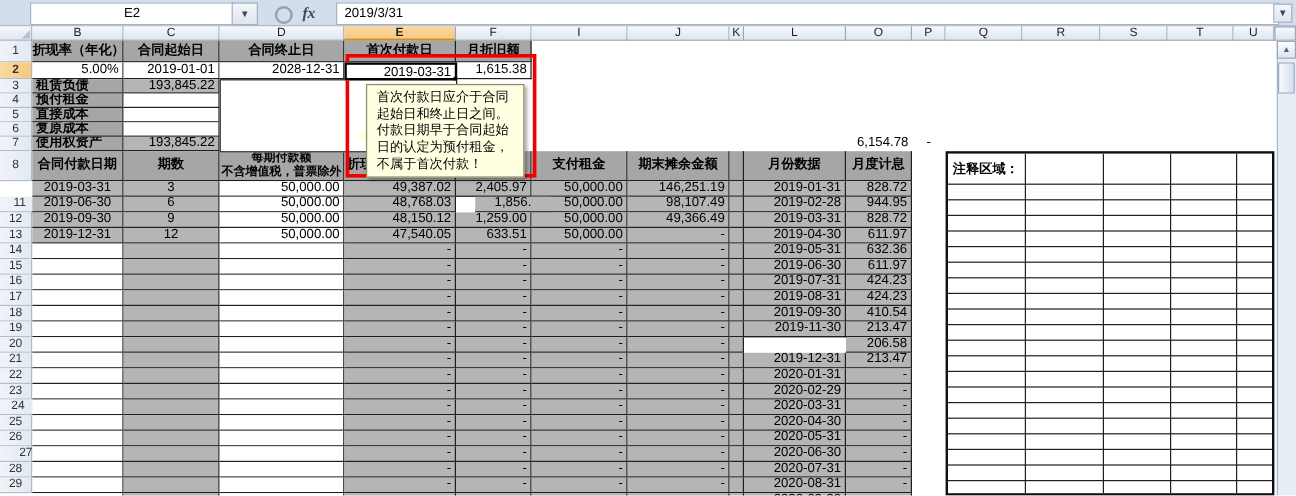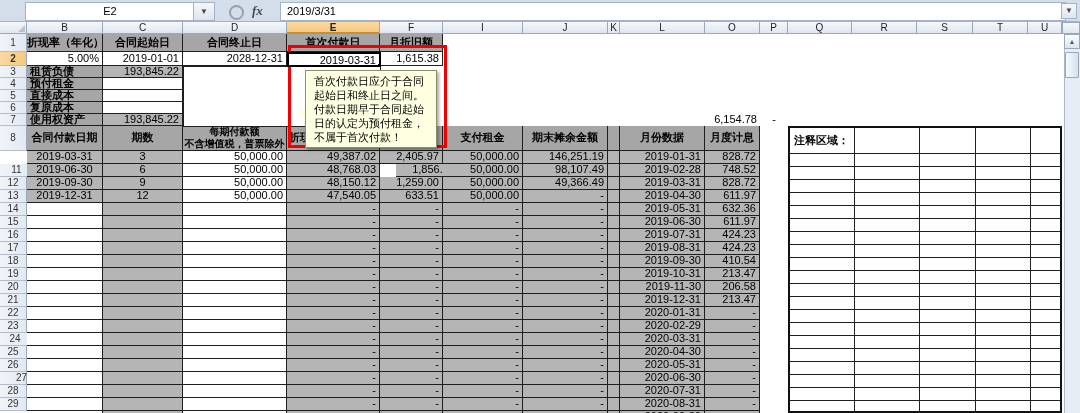--- a/index.html
+++ b/index.html
@@ -175,21 +175,21 @@
       <div class="c dat num" style="left: 705px; top: 151px; width: 55px; height: 13px; line-height: 11px;">828.72</div>
       <div class="c dat ctr" style="left: 27px; top: 164px; width: 76px; height: 13px; line-height: 11px;">2019-06-30</div>
       <div class="c dat ctr" style="left: 103px; top: 164px; width: 80px; height: 13px; line-height: 11px;">6</div>
       <div class="c wht num" style="left: 183px; top: 164px; width: 104px; height: 13px; line-height: 11px;">50,000.00</div>
       <div class="c dat num" style="left: 287px; top: 164px; width: 93px; height: 13px; line-height: 11px;">48,768.03</div>
       <div class="c dat num" style="left: 396px; top: 164px; width: 63px; height: 13px; line-height: 11px;">1,856.29</div>
       <div class="c dat num" style="left: 443px; top: 164px; width: 80px; height: 13px; line-height: 11px;">50,000.00</div>
       <div class="c dat num" style="left: 523px; top: 164px; width: 85px; height: 13px; line-height: 11px;">98,107.49</div>
       <div class="c dat" style="left: 608px; top: 164px; width: 12px; height: 13px; line-height: 11px;"></div>
       <div class="c dat num" style="left: 620px; top: 164px; width: 85px; height: 13px; line-height: 11px;">2019-02-28</div>
-      <div class="c dat num" style="left: 705px; top: 164px; width: 55px; height: 13px; line-height: 11px;">748.52</div>
+      <div class="c dat num" style="left: 705px; top: 164px; width: 55px; height: 13px; line-height: 11px;">944.95</div>
       <div class="c dat ctr" style="left: 27px; top: 177px; width: 76px; height: 13px; line-height: 11px;">2019-09-30</div>
       <div class="c dat ctr" style="left: 103px; top: 177px; width: 80px; height: 13px; line-height: 11px;">9</div>
       <div class="c wht num" style="left: 183px; top: 177px; width: 104px; height: 13px; line-height: 11px;">50,000.00</div>
       <div class="c dat num" style="left: 287px; top: 177px; width: 93px; height: 13px; line-height: 11px;">48,150.12</div>
       <div class="c dat num" style="left: 380px; top: 177px; width: 63px; height: 13px; line-height: 11px;">1,259.00</div>
       <div class="c dat num" style="left: 443px; top: 177px; width: 80px; height: 13px; line-height: 11px;">50,000.00</div>
       <div class="c dat num" style="left: 523px; top: 177px; width: 85px; height: 13px; line-height: 11px;">49,366.49</div>
       <div class="c dat" style="left: 608px; top: 177px; width: 12px; height: 13px; line-height: 11px;"></div>
       <div class="c dat num" style="left: 620px; top: 177px; width: 85px; height: 13px; line-height: 11px;">2019-03-31</div>
       <div class="c dat num" style="left: 705px; top: 177px; width: 55px; height: 13px; line-height: 11px;">828.72</div>
@@ -264,21 +264,21 @@
       <div class="c dat num" style="left: 620px; top: 268px; width: 85px; height: 13px; line-height: 11px;">2019-10-31</div>
       <div class="c dat num" style="left: 705px; top: 268px; width: 55px; height: 13px; line-height: 11px;">213.47</div>
       <div class="c wht" style="left: 27px; top: 281px; width: 76px; height: 13px; line-height: 11px;"></div>
       <div class="c dat ctr" style="left: 103px; top: 281px; width: 80px; height: 13px; line-height: 11px;"></div>
       <div class="c wht num" style="left: 183px; top: 281px; width: 104px; height: 13px; line-height: 11px;"></div>
       <div class="c dat num" style="left: 287px; top: 281px; width: 93px; height: 13px; line-height: 11px;">-</div>
       <div class="c dat num" style="left: 380px; top: 281px; width: 63px; height: 13px; line-height: 11px;">-</div>
       <div class="c dat num" style="left: 443px; top: 281px; width: 80px; height: 13px; line-height: 11px;">-</div>
       <div class="c dat num" style="left: 523px; top: 281px; width: 85px; height: 13px; line-height: 11px;">-</div>
       <div class="c dat" style="left: 608px; top: 281px; width: 12px; height: 13px; line-height: 11px;"></div>
-      <div class="c dat num" style="left: 620px; top: 281px; width: 85px; height: 13px; line-height: 11px;">2019-11-30</div>
+      <div class="c dat num" style="left: 620px; top: 268px; width: 85px; height: 13px; line-height: 11px;">2019-11-30</div>
       <div class="c dat num" style="left: 705px; top: 281px; width: 55px; height: 13px; line-height: 11px;">206.58</div>
       <div class="c wht" style="left: 27px; top: 294px; width: 76px; height: 13px; line-height: 11px;"></div>
       <div class="c dat ctr" style="left: 103px; top: 294px; width: 80px; height: 13px; line-height: 11px;"></div>
       <div class="c wht num" style="left: 183px; top: 294px; width: 104px; height: 13px; line-height: 11px;"></div>
       <div class="c dat num" style="left: 287px; top: 294px; width: 93px; height: 13px; line-height: 11px;">-</div>
       <div class="c dat num" style="left: 380px; top: 294px; width: 63px; height: 13px; line-height: 11px;">-</div>
       <div class="c dat num" style="left: 443px; top: 294px; width: 80px; height: 13px; line-height: 11px;">-</div>
       <div class="c dat num" style="left: 523px; top: 294px; width: 85px; height: 13px; line-height: 11px;">-</div>
       <div class="c dat" style="left: 608px; top: 294px; width: 12px; height: 13px; line-height: 11px;"></div>
       <div class="c dat num" style="left: 620px; top: 294px; width: 85px; height: 13px; line-height: 11px;">2019-12-31</div>

